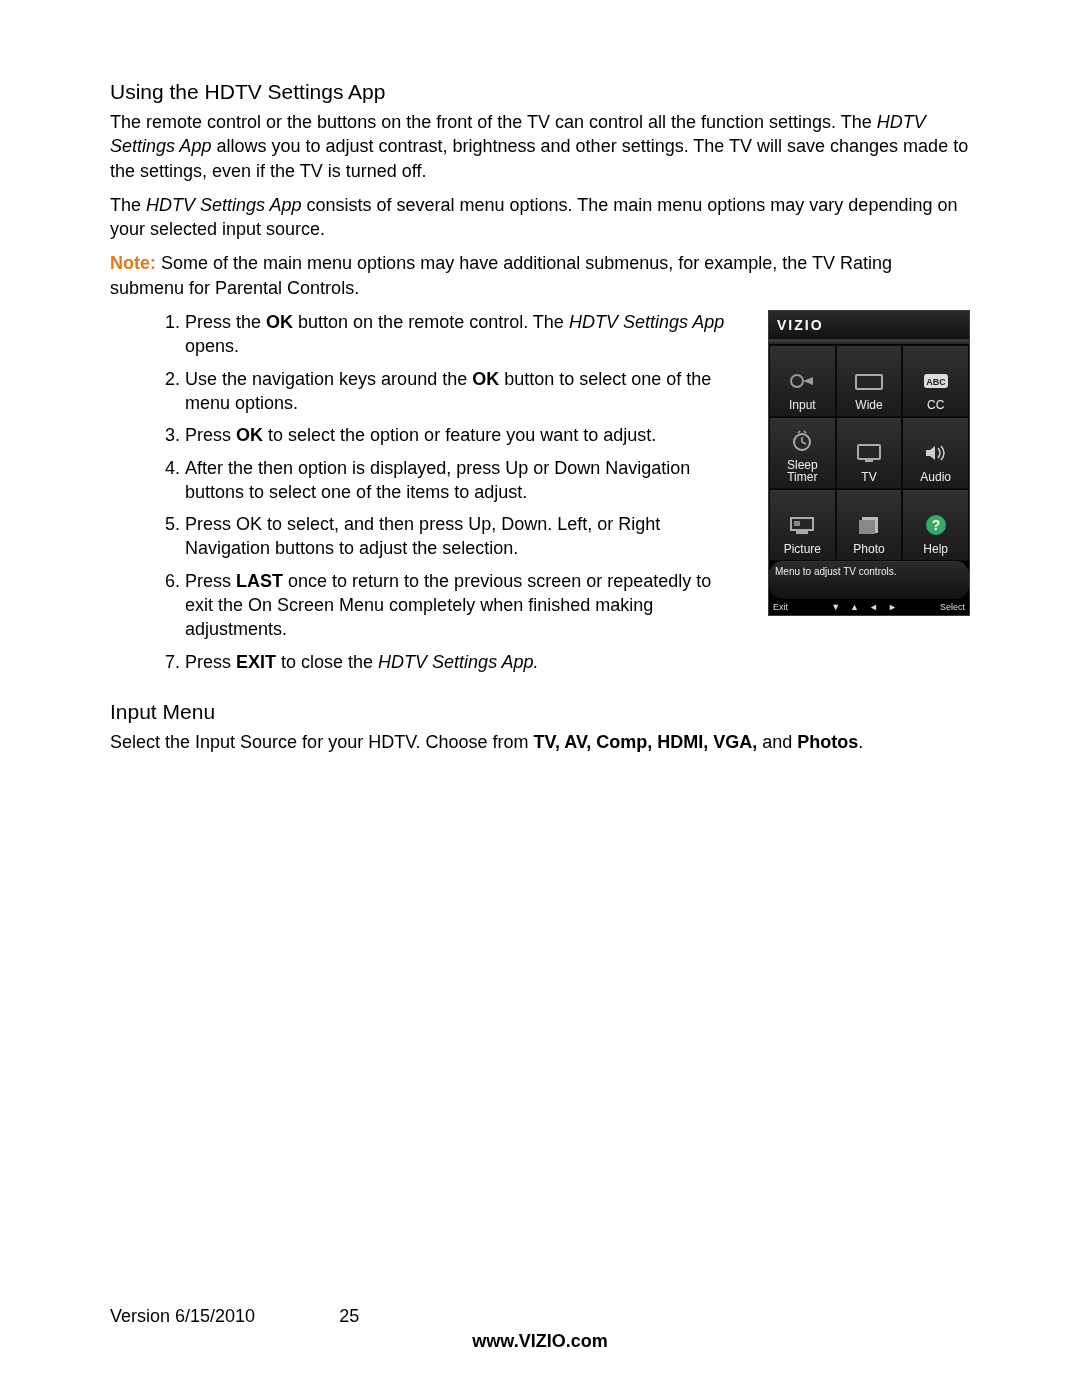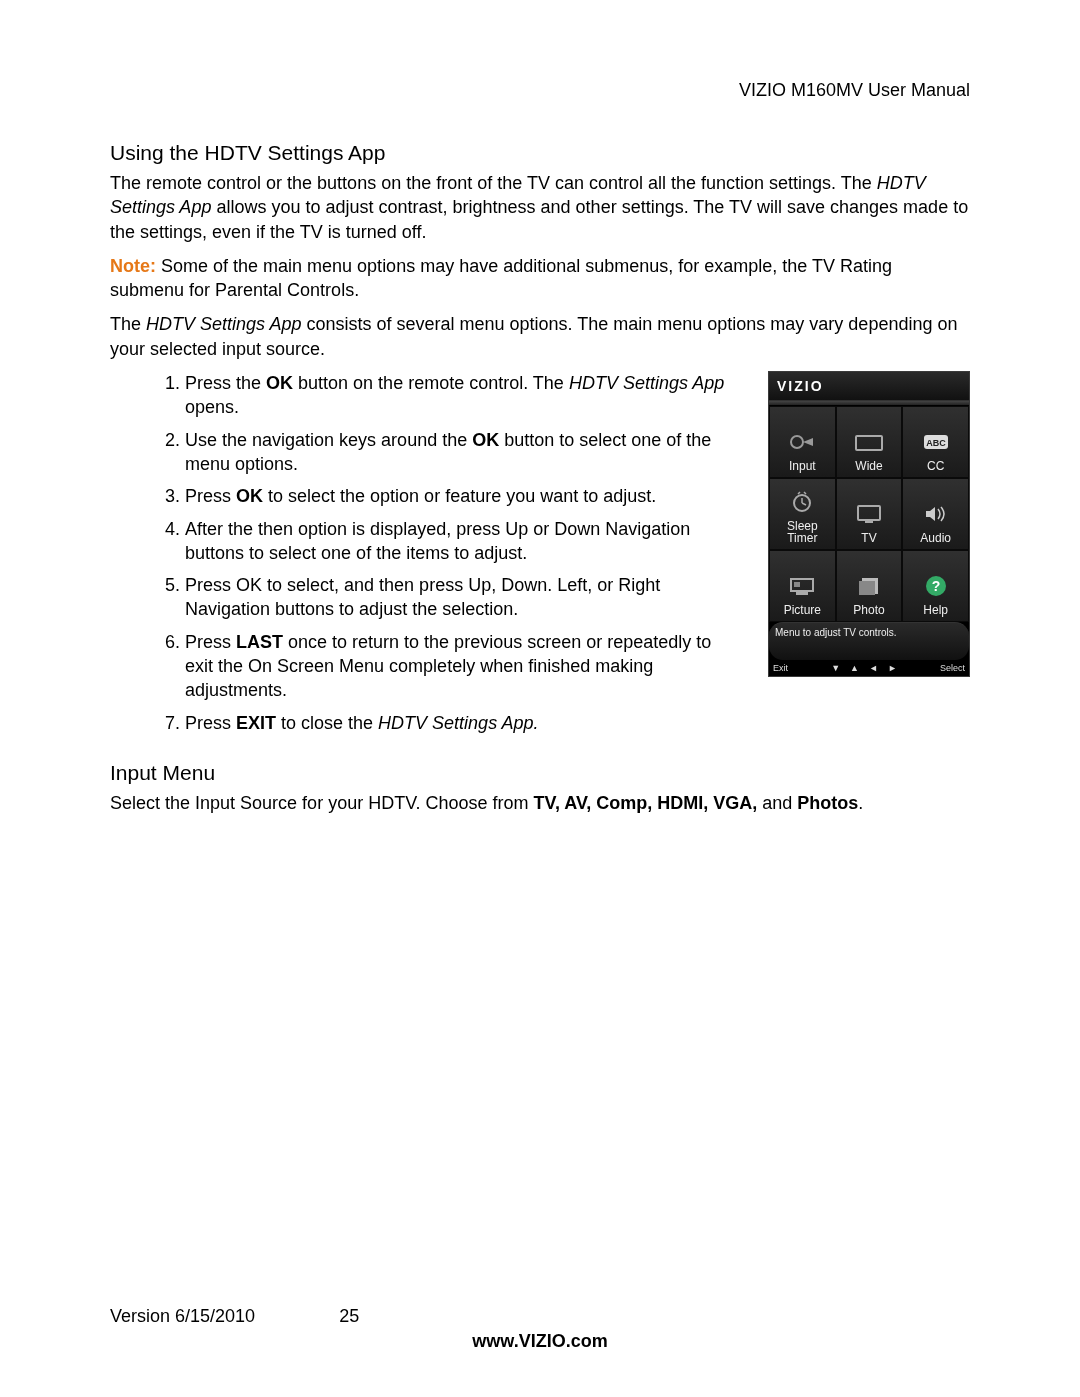--- a/index.html
+++ b/index.html
@@ -140,35 +140,32 @@
     gap: 84px;
   }
   .page-footer .row2 {
     text-align:center; font-weight:bold; margin-top:4px;
   }
 </style>
 </head>
 <body>
 
 <div class="page">
-  <div class="doc-header">
-    <span>VIZIO M160MV User Manual</span>
-  </div>
 
 
   <h2 class="section-title">Using the HDTV Settings App</h2>
 
   <p class="body-text">
     <span>The remote control or the buttons on the front of the TV can control all the function settings. The </span><span class="italic">HDTV Settings App</span><span> allows you to adjust contrast, brightness and other settings. The TV will save changes made to the settings, even if the TV is turned off.</span>
   </p>
   <p class="body-text">
+    <span>The </span><span class="italic">HDTV Settings App</span><span> consists of several menu options. The main menu options may vary depending on your selected input source.</span>
+  </p>
+  <p class="body-text">
     <span class="note-label">Note:</span><span>  Some of the main menu options may have additional submenus, for example, the TV Rating submenu for Parental Controls.</span>
-  </p>
-  <p class="body-text">
-    <span>The </span><span class="italic">HDTV Settings App</span><span> consists of several menu options. The main menu options may vary depending on your selected input source.</span>
   </p>
 
   <div class="content-row">
     <ol class="steps">
       <li><span>Press the </span><span class="bold">OK</span><span> button on the remote control. The </span><span class="italic">HDTV Settings App</span><span> opens.</span></li>
       <li><span>Use the navigation keys around the </span><span class="bold">OK</span><span> button to select one of the menu options.</span></li>
       <li><span>Press </span><span class="bold">OK</span><span> to select the option or feature you want to adjust.</span></li>
       <li>After the then option is displayed, press Up or Down Navigation buttons to select one of the items to adjust.</li>
       <li>Press OK to select, and then press Up, Down. Left, or Right Navigation buttons to adjust the selection.</li>
       <li><span>Press </span><span class="bold">LAST</span><span> once to return to the previous screen or repeatedly to exit the On Screen Menu completely when finished making adjustments.</span></li>

